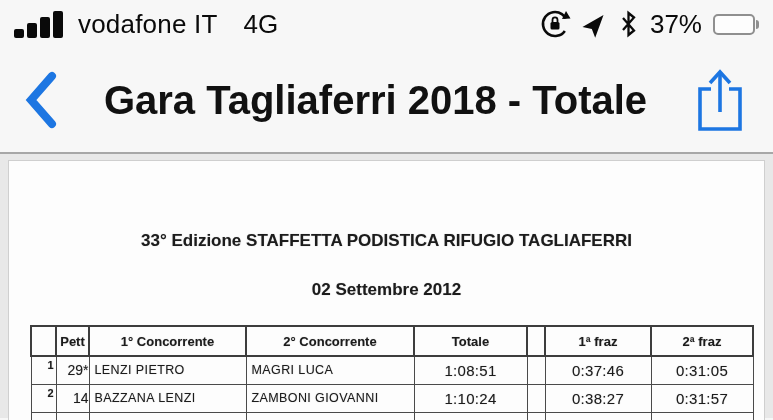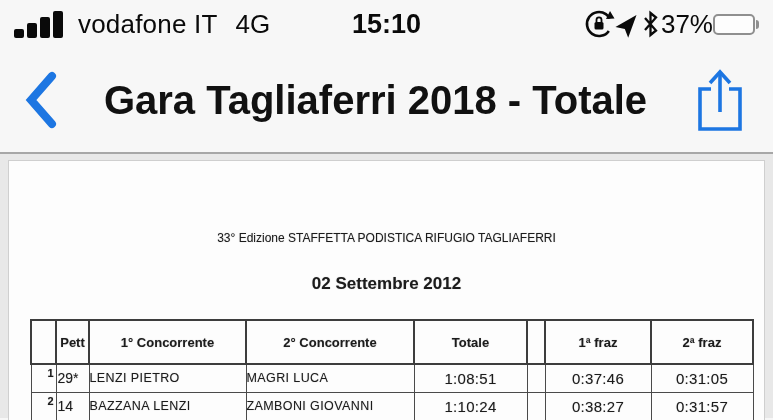--- a/index.html
+++ b/index.html
@@ -14,26 +14,26 @@
   
   .statusbar {
     height:48px;
     display:flex; align-items:center;
     padding:12px 14px;
     position:relative;
     background:#f7f7f7;
   }
   .sb-left { display:flex; align-items:center; gap:12px; }
   .carrier { font-size:26px; letter-spacing:0.2px; }
-  .network { font-size:26px; margin-left:6px; }
+  .network { font-size:26px; margin-left:14px; }
   .sb-time {
     position:absolute; left:0; right:0; text-align:center;
     font-size:27px; font-weight:bold;
   }
-  .sb-right { margin-left:auto; display:flex; align-items:center; }
+  .sb-right { margin-left:auto; display:flex; align-items:center; gap:11px; }
   .pct { font-size:26px; margin-left:2px; }
   .battery { display:flex; align-items:center; }
   .bat-body {
     width:42px; height:21px; border:2px solid #8f8f8f; border-radius:5px;
     padding:1.5px; background:#fdfdfd;
   }
   .bat-fill { height:100%; background:#0a0a0a; border-radius:2px; }
   .bat-nub {
     width:3px; height:9px; background:#8f8f8f;
     border-radius:0 3px 3px 0; margin-left:1px;
@@ -62,63 +62,62 @@
     padding:6px 8px 0 8px;
   }
   .page {
     background:#fdfdfd;
     border:1px solid #cfcfcf;
     height:600px;
     padding-top:70px;
     text-shadow:0 0 1px rgba(40,40,40,0.35);
     color:#1c1c1c;
   }
-  .doc-heading { text-align:center; font-size:12px; font-weight:normal; }
+  .doc-heading { text-align:center; font-size:17px; font-weight:bold; }
   .doc-date    { text-align:center; font-size:17px; font-weight:bold; margin-top:29px; }
 
   table.results {
     margin:25px 0 0 21px;
     width:722px;
     border-collapse:collapse;
     table-layout:fixed;
   }
   .results th {
     border:2px solid #3d3d3d;
-    height:44px;
+    height:30px;
     font-size:13px; font-weight:bold;
     text-align:center;
   }
   .results td {
     border:1px solid #4a4a4a;
     height:28px;
     font-size:13px;
     overflow:hidden; white-space:nowrap;
   }
   .results tr.hdr { border:2px solid #3d3d3d; }
   td.c-pos  { font-size:11px; font-weight:bold; text-align:right; vertical-align:top; padding:2px 2px 0 0; }
-  td.c-pett { font-size:14px; padding-left:1px; }
-  td.c-name { font-size:12.5px; letter-spacing:0.4px;margin-top:6px; }
+  td.c-pett { font-size:14px; padding-left:1px;text-align:right; }
+  td.c-name { font-size:12.5px; padding-left:5px; letter-spacing:0.4px;margin-top:6px; }
   td.c-time { font-size:15px; font-weight:normal; text-align:center; letter-spacing:0.3px; }
 </style>
 </head>
 <body>
 
 <div class="statusbar">
   <div class="sb-left">
     <svg width="52" height="28" viewBox="0 0 52 28">
       <rect x="0" y="19" width="10" height="9" rx="2" fill="#0a0a0a"></rect>
       <rect x="13" y="13" width="10" height="15" rx="2" fill="#0a0a0a"></rect>
       <rect x="26" y="7" width="10" height="21" rx="2" fill="#0a0a0a"></rect>
       <rect x="39" y="1" width="10" height="27" rx="2" fill="#0a0a0a"></rect>
     </svg>
     <span class="carrier">vodafone IT</span>
     <span class="network">4G</span>
   </div>
 
-  <div class="sb-time">15:10</div>
 
   <div class="sb-right">
     <svg width="32" height="32" viewBox="0 0 32 32">
       <g transform="rotate(35 16 16)">
         <circle cx="16" cy="16" r="12" fill="none" stroke="#0a0a0a" stroke-width="2.6" stroke-dasharray="62 14" stroke-dashoffset="0"></circle>
       </g>
       <polygon points="27,3 31.5,10.5 23,11" fill="#0a0a0a"></polygon>
       <rect x="11.5" y="14" width="9" height="7.5" rx="1.5" fill="#0a0a0a"></rect>
       <path d="M13.5 14 v-2.2 a2.5 2.5 0 0 1 5 0 V14" fill="none" stroke="#0a0a0a" stroke-width="1.8"></path>
     </svg>

